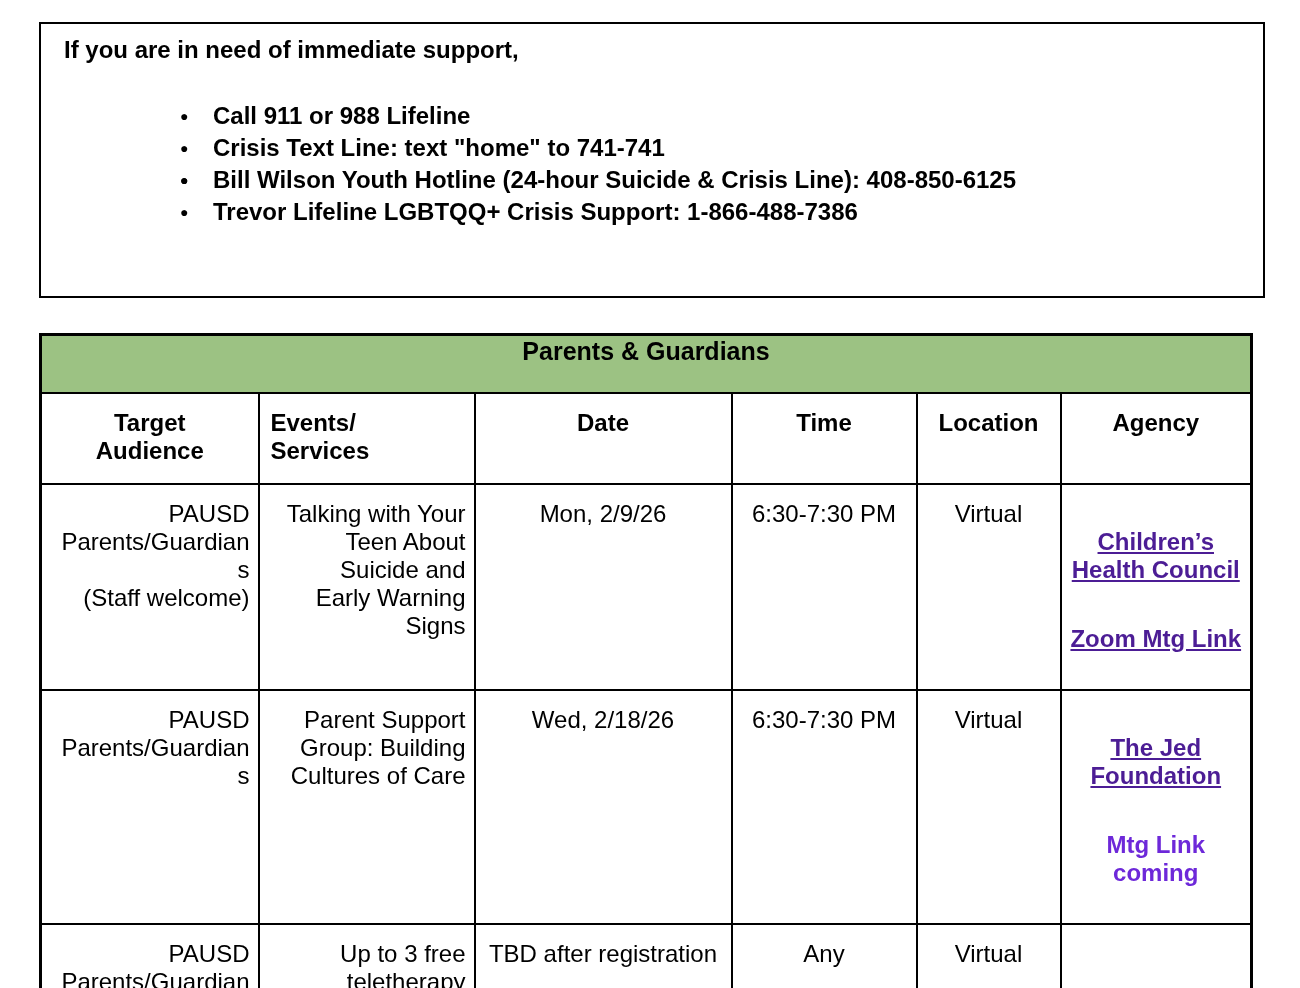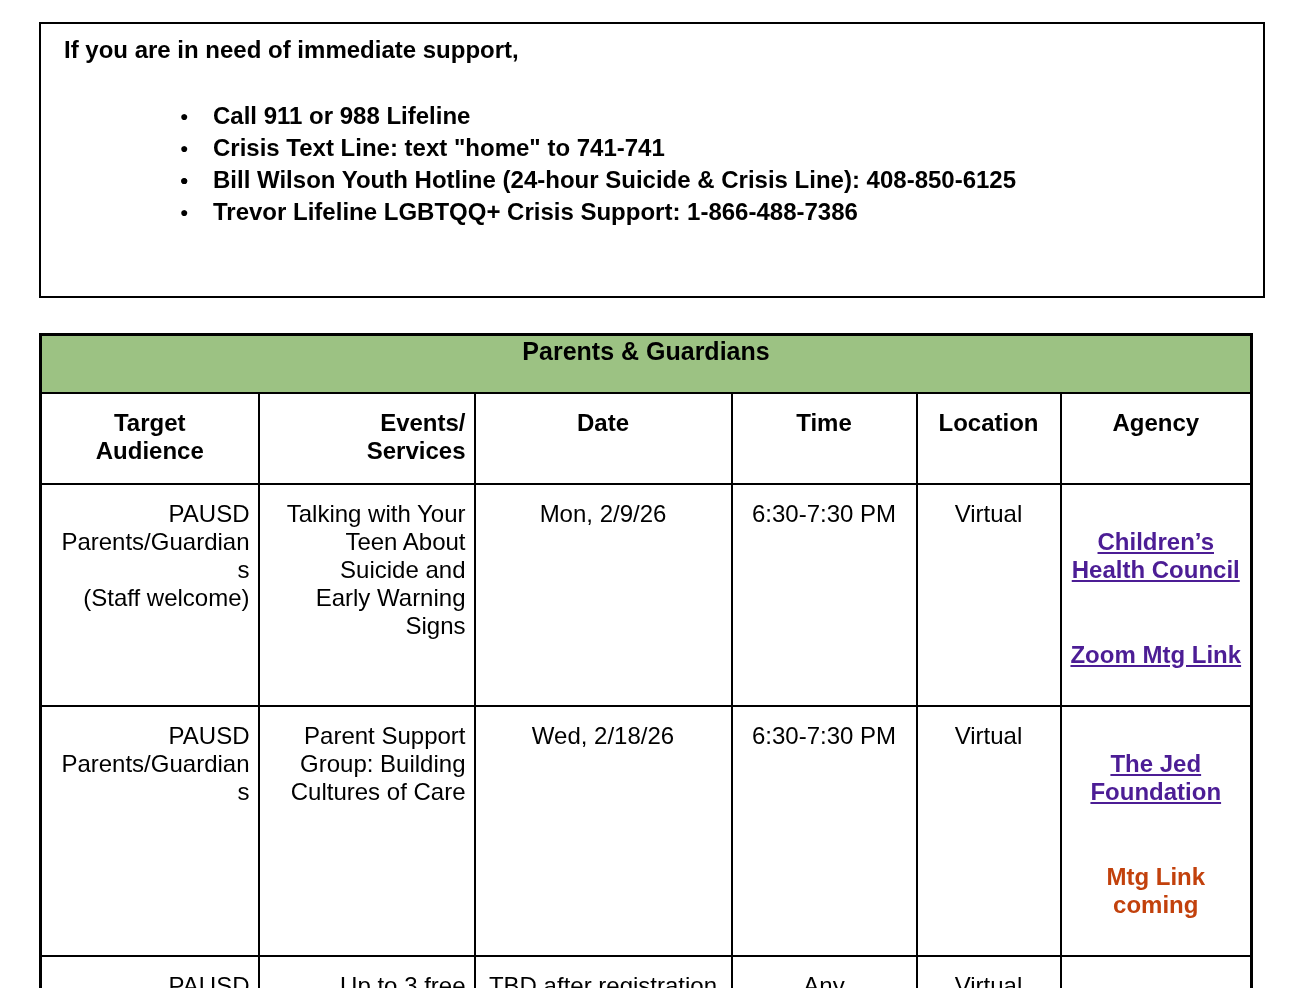--- a/index.html
+++ b/index.html
@@ -86,21 +86,21 @@
     white-space: normal;
   }
   .header-row th {
     height: 91px;
     padding: 15px 8px 8px 8px;
     font-size: 24px;
     font-weight: bold;
     text-align: center;
   }
   .header-row th.col-events {
-    text-align: right;
+    text-align: left;
     padding-left: 11px;
   }
   .header-row th.col-target { padding-left: 6px; padding-right: 6px; }
   .data-row td {
     padding: 15px 8px 8px 8px;
     font-weight: normal;
   }
   .row-1 td, .row-2 td { height: 165px; }
   .row-3 td { height: 151px; }
   .cell-left {
@@ -112,26 +112,26 @@
     text-align: center;
   }
   .cell-link {
     display: block;
     color: #4c1d95;
     font-weight: bold;
     text-decoration: underline;
     cursor: pointer;
   }
   .agency-gap {
-    margin-top: 29px;
+    margin-top: 13px;
   }
   .bold-note {
     display: block;
     font-weight: bold;
-    color: #c2410c;
+    color: #6d28d9;
   }
 </style>
 </head>
 <body>
 
 <div class="page">
 
   <div class="info-box">
     <p class="info-intro">If you are in need of immediate support,</p>
     <ul class="bullet-list">

